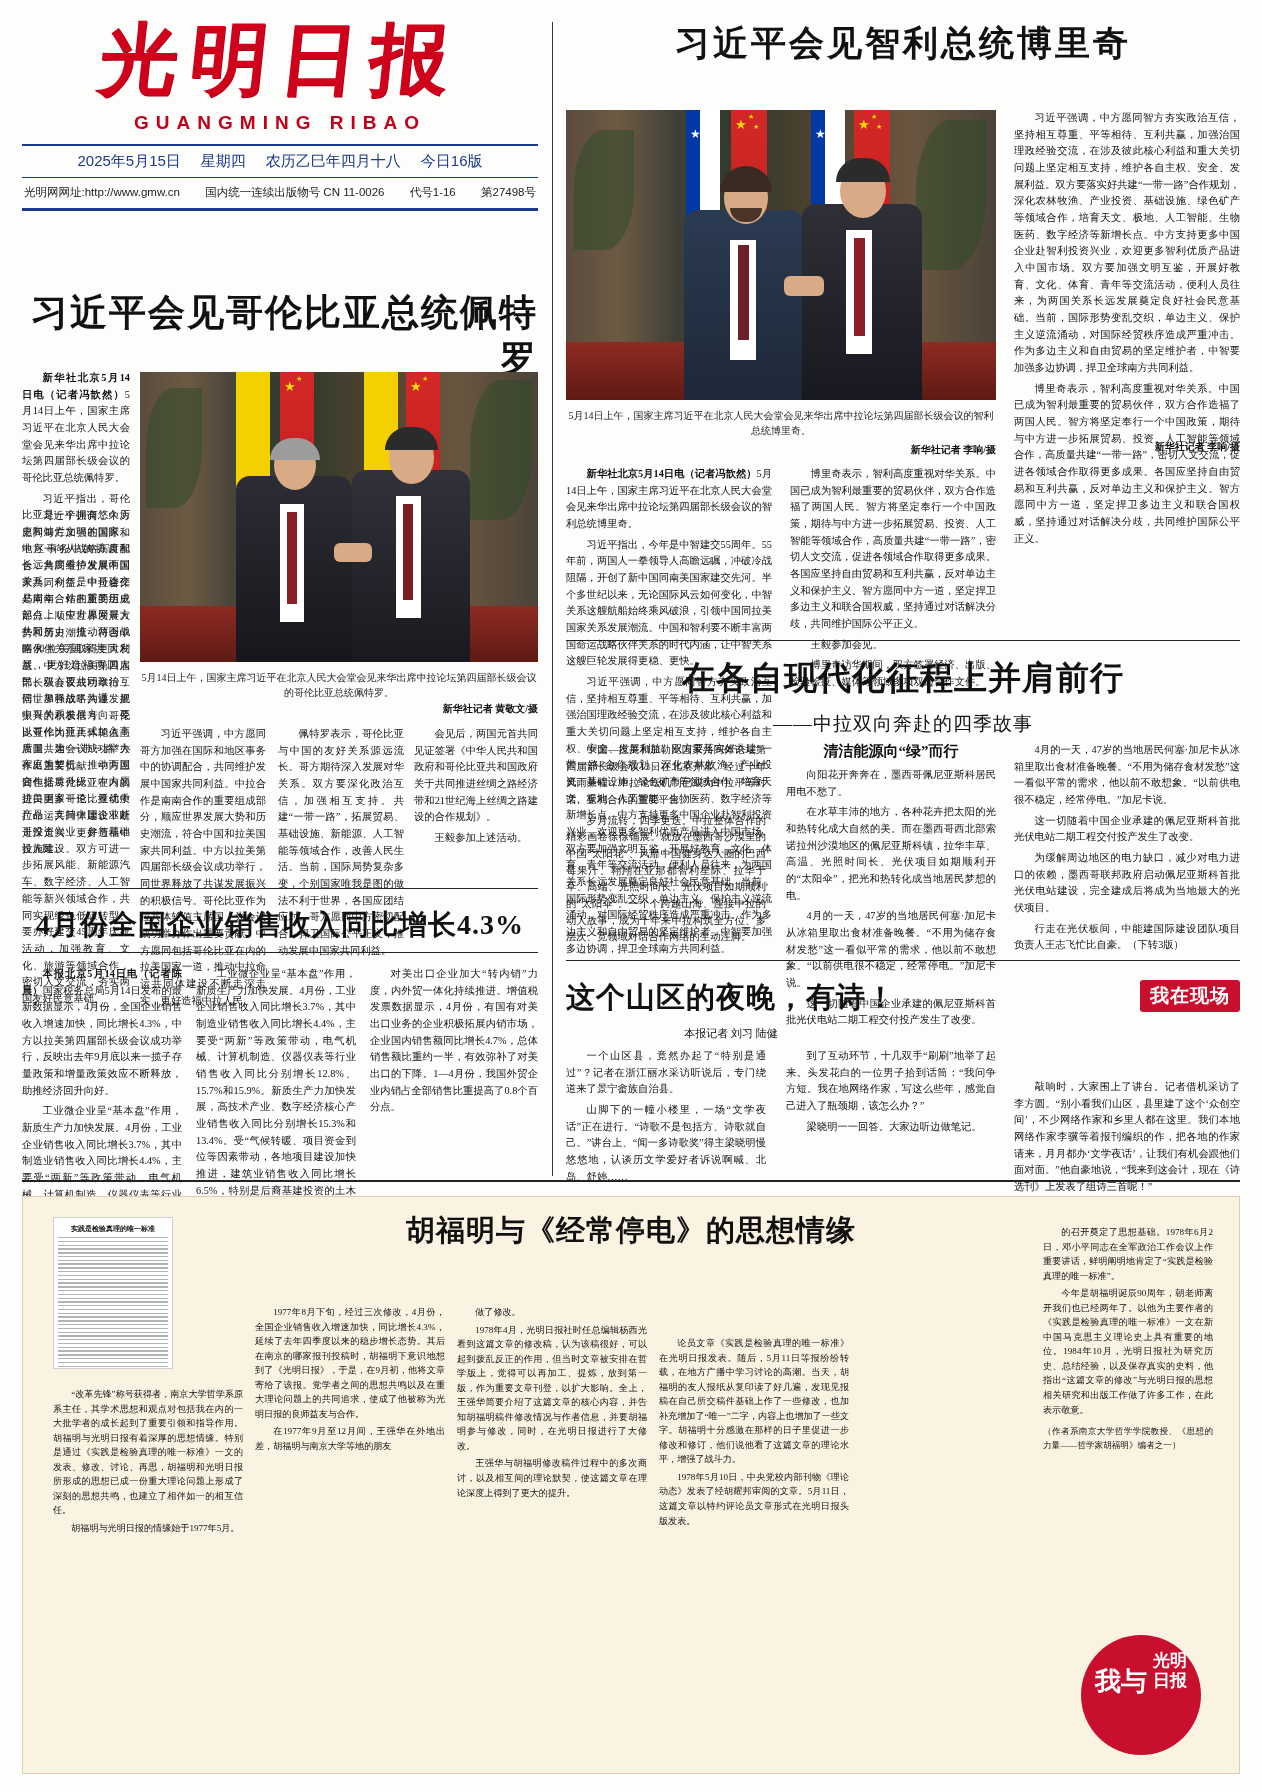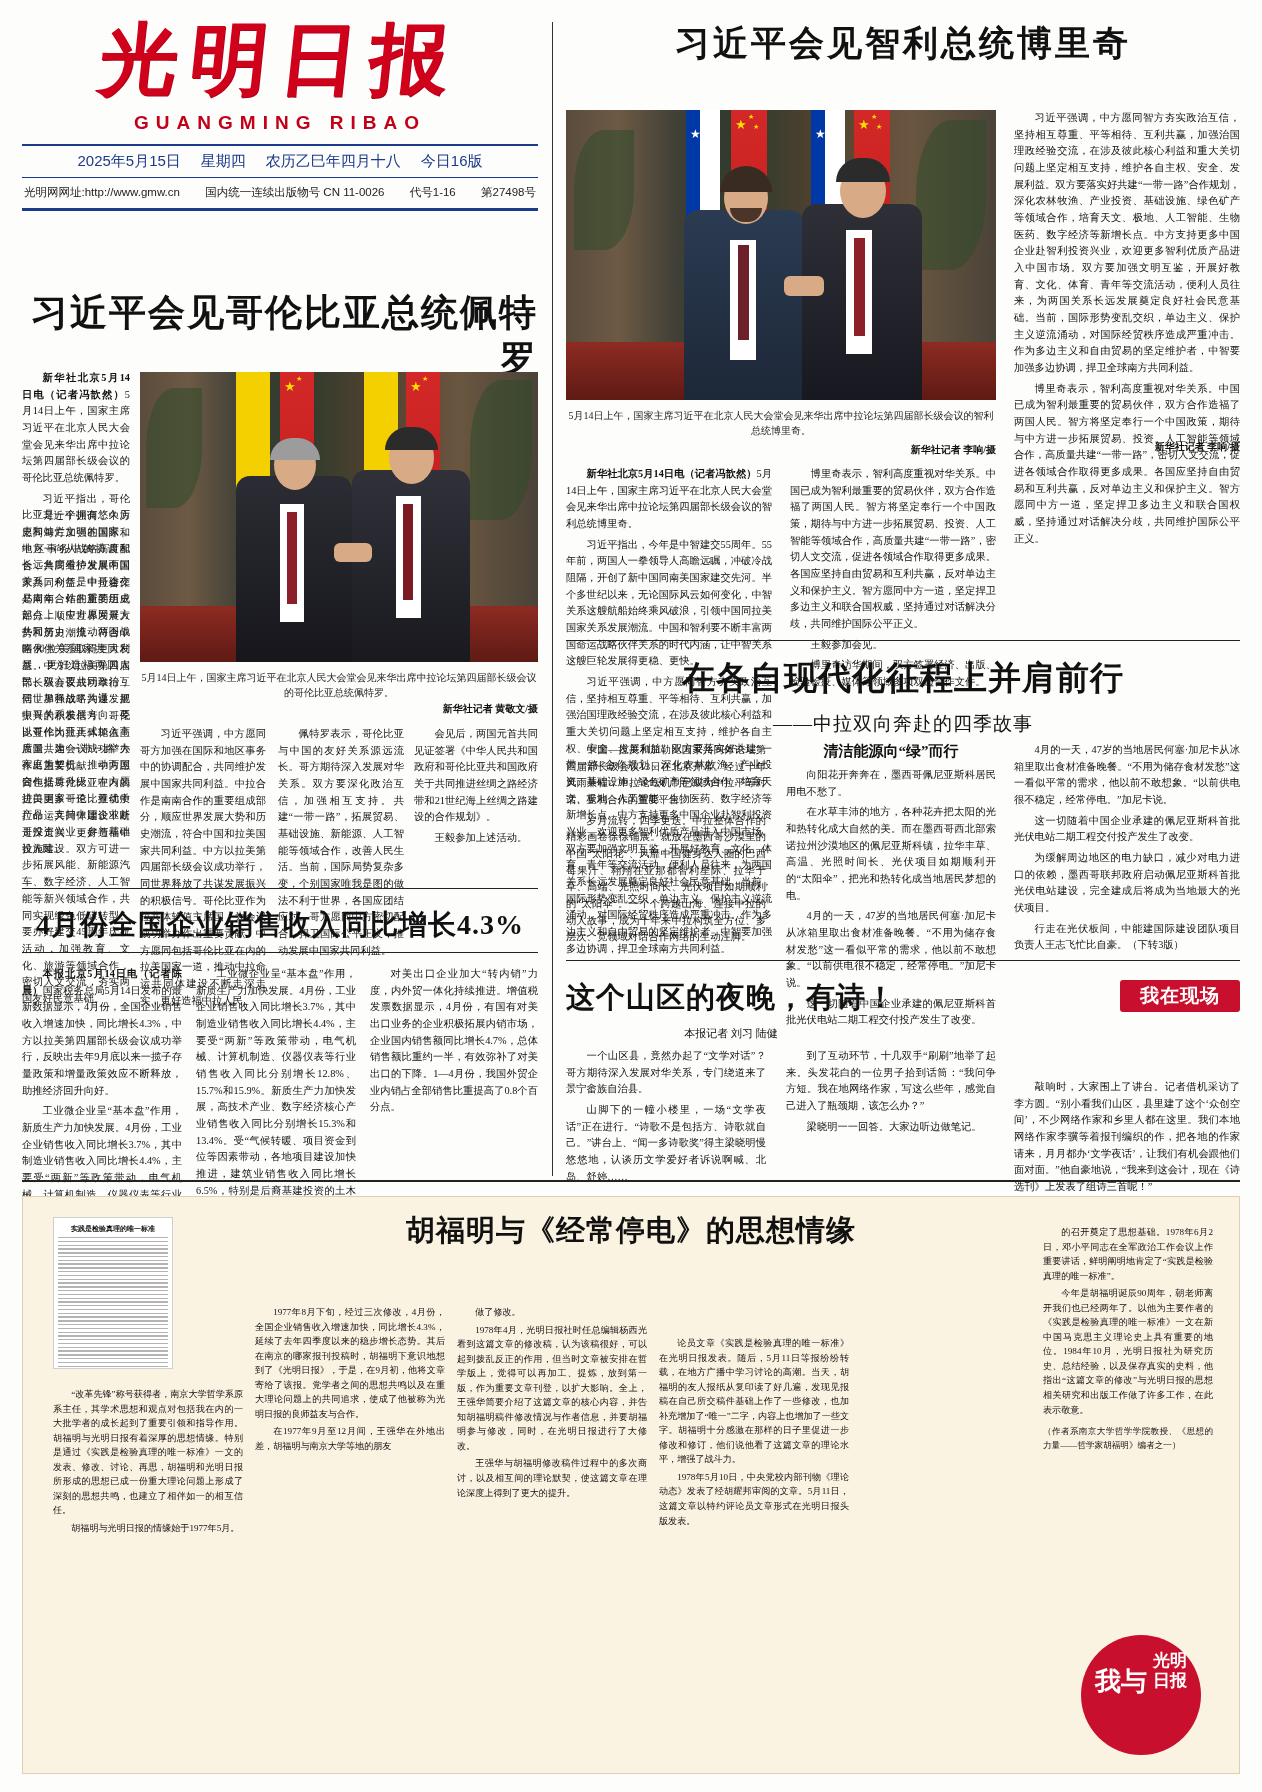--- a/index.html
+++ b/index.html
@@ -75,21 +75,21 @@
   .thumb-doc .t-title{font-size:7px;font-weight:700;text-align:center;margin:6px 2px 3px;color:#111;}
   .thumb-lines{padding:0 4px;}
   .thumb-lines i{display:block;height:1.4px;background:#9a9a9a;margin-bottom:2.4px;opacity:.75;}
   .seal{
     position:absolute;right:38px;bottom:18px;width:120px;height:120px;
   }
   .seal .circ{position:absolute;inset:0;border-radius:50%;background:#c8102e;}
   .seal .txt{position:absolute;color:#fff;font-weight:700;}
   .badge-red{
     display:inline-block;background:#c8102e;color:#fff;font-weight:700;
-    padding:3px 20px;border-radius:3px;font-size:19px;letter-spacing:1px;
+    padding:3px 10px;border-radius:3px;font-size:19px;letter-spacing:1px;
   }
 </style>
 </head>
 <body>
 
 <div class="page">
 
   <div class="masthead">
     <div class="logo-cn">光明日报</div>
     <div class="logo-pinyin">GUANGMING RIBAO</div>
@@ -196,21 +196,21 @@
   </div>
 
   <div class="hr-thin" style="position:absolute;left:566px;top:960px;width:674px;"></div>
 
   <div style="position:absolute;left:566px;top:978px;width:674px;height:30px;">
     <div class="hl-2" style="font-size:29px;display:inline-block;">这个山区的夜晚，有诗！</div>
     <span class="badge-red" style="position:absolute;right:0;top:2px;">我在现场</span>
   </div>
   <div style="position:absolute;left:566px;top:1026px;width:330px;text-align:center;font-size:11px;">本报记者 刘习 陆健</div>
   <div class="col-text" style="position:absolute;left:566px;top:1048px;width:200px;">
-    <p>一个山区县，竟然办起了“文学对话”？哥方期待深入发展对华关系，专门绕道来了景宁畲族自治县。</p>
+    <p>一个山区县，竟然办起了“特别是通过”？记者在浙江丽水采访听说后，专门绕道来了景宁畲族自治县。</p>
     <p>山脚下的一幢小楼里，一场“文学夜话”正在进行。“诗歌不是包括方、诗歌就自己。”讲台上、“闻一多诗歌奖”得主梁晓明慢悠悠地，认谈历文学爱好者诉说啊喊、北岛、舒婷……</p>
   </div>
   <div class="col-text" style="position:absolute;left:786px;top:1048px;width:210px;">
     <p>到了互动环节，十几双手“刷刷”地举了起来。头发花白的一位男子拾到话筒：“我问争方短。我在地网络作家，写这么些年，感觉自己进入了瓶颈期，该怎么办？”</p>
     <p>梁晓明一一回答。大家边听边做笔记。</p>
   </div>
   <div class="col-text" style="position:absolute;left:1014px;top:1048px;width:226px;margin-top:31px;">
     <p>敲响时，大家围上了讲台。记者借机采访了李方圆。“别小看我们山区，县里建了这个‘众创空间’，不少网络作家和乡里人都在这里。我们本地网络作家李骥等着报刊编织的作，把各地的作家请来，月月都办‘文学夜话’，让我们有机会跟他们面对面。”他自豪地说，“我来到这会计，现在《诗选刊》上发表了组诗三首呢！”</p>
   </div>
 

